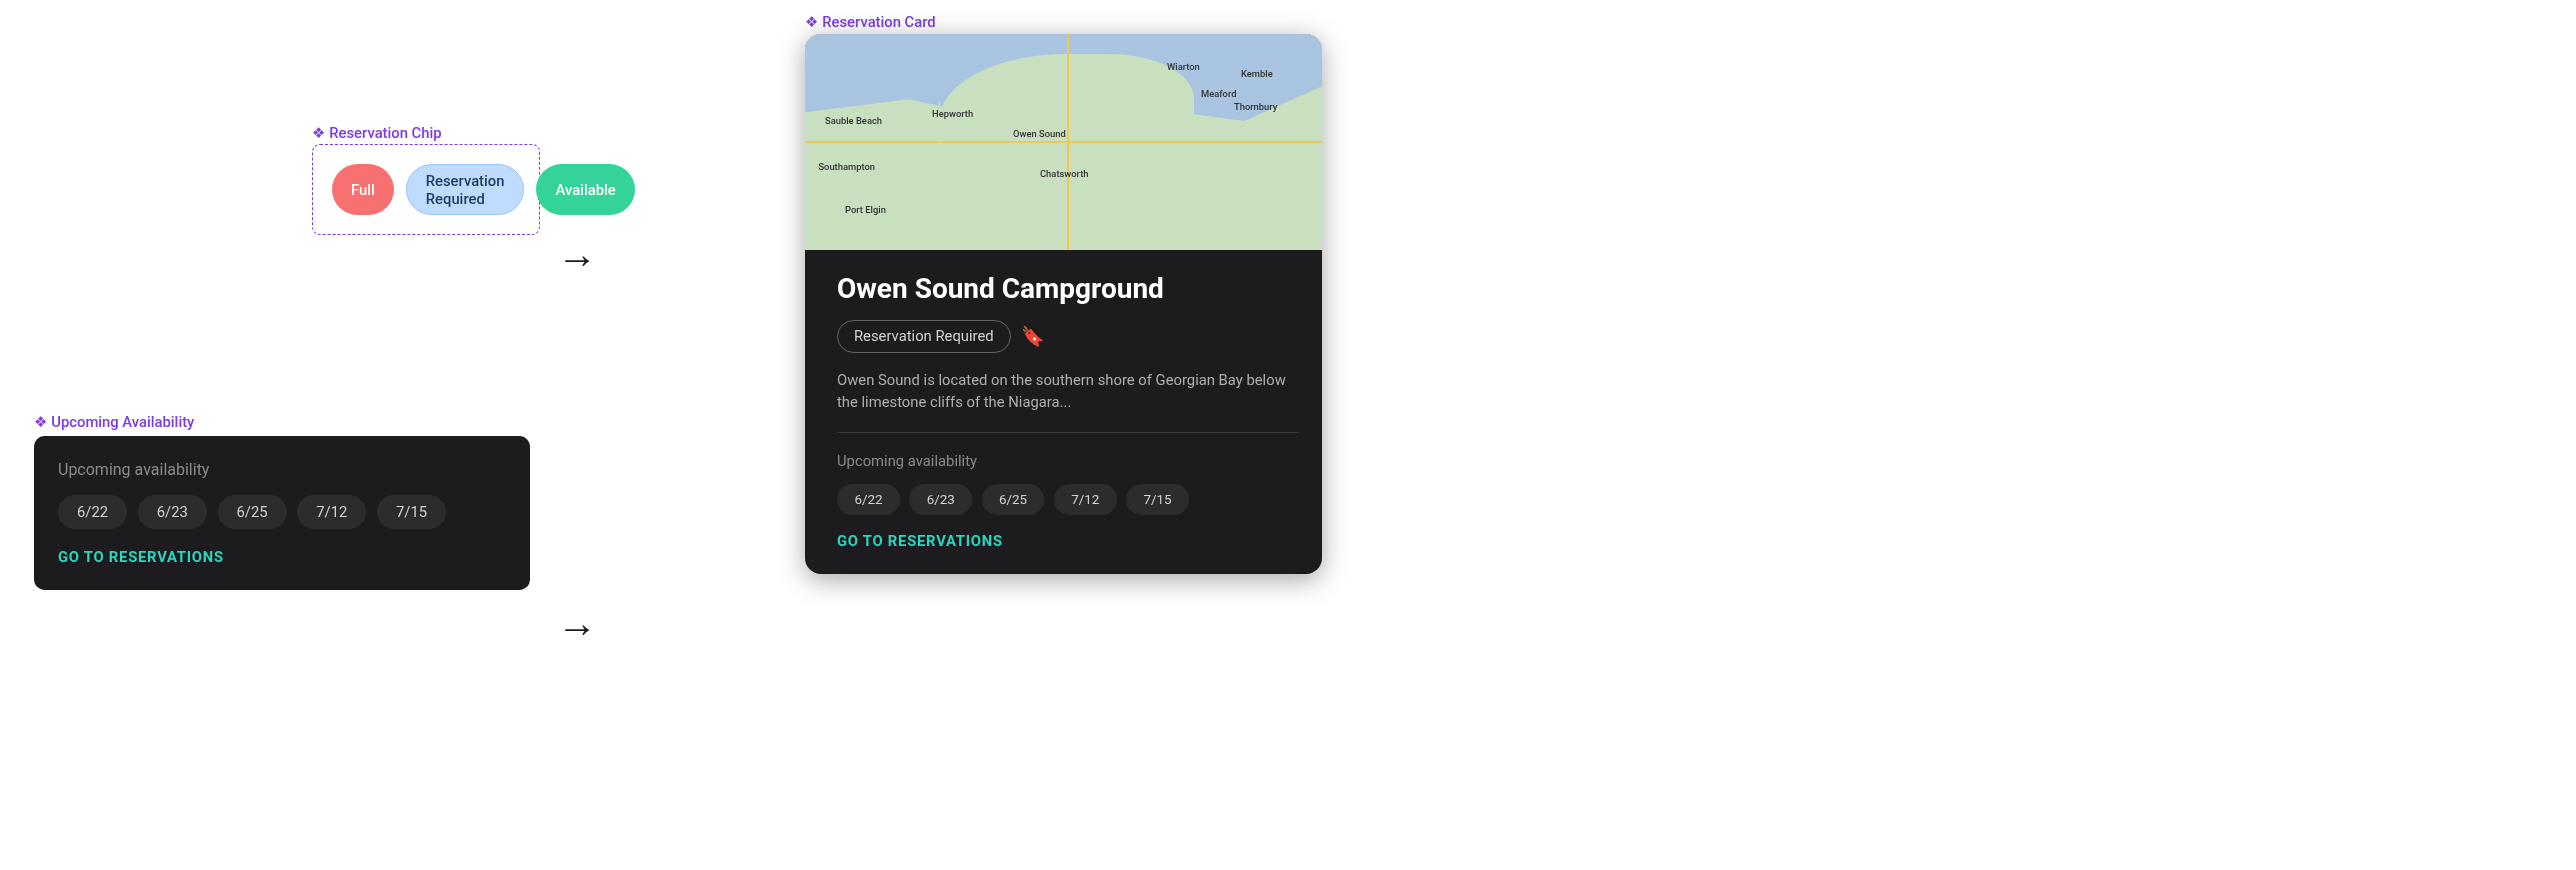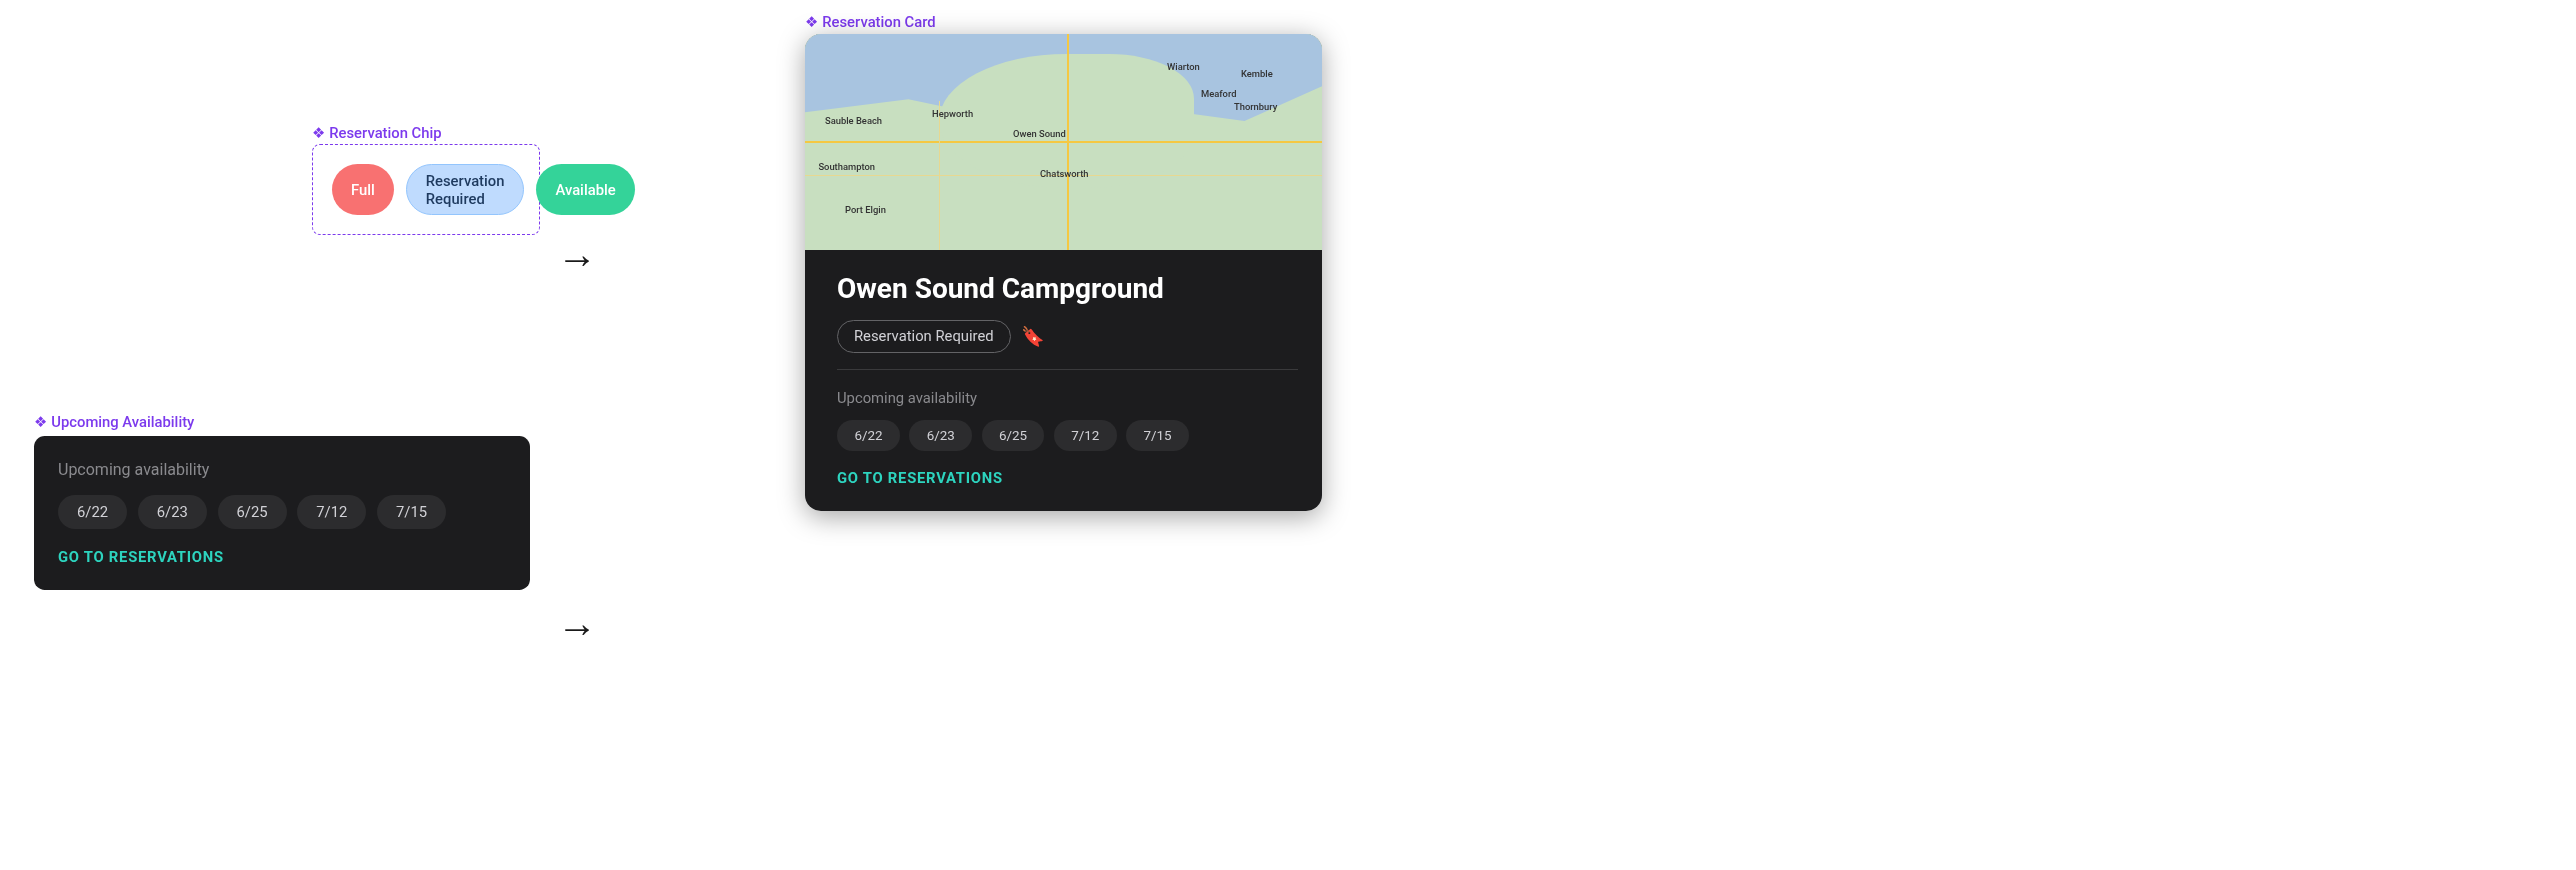--- a/index.html
+++ b/index.html
@@ -351,20 +351,21 @@
       <span class="map-label" style="top: 134px; left: 235px;">Chatsworth</span>
       <span class="map-label" style="top: 170px; left: 40px;">Port Elgin</span>
     </div>
 
   <div class="card-body">
     <div class="card-title">Owen Sound Campground</div>
     <div class="card-chips-row">
       <span class="card-chip-reservation">Reservation Required</span>
       <span class="bookmark-icon">🔖</span>
     </div>
+    <div class="card-description">Owen Sound is located on the southern shore of Georgian Bay below the limestone cliffs of the Niagara...</div>
     <hr class="card-divider">
     <div class="card-avail-label">Upcoming availability</div>
     <div class="card-dates">
       <span class="card-date-chip">6/22</span>
       <span class="card-date-chip">6/23</span>
       <span class="card-date-chip">6/25</span>
       <span class="card-date-chip">7/12</span>
       <span class="card-date-chip">7/15</span>
     </div>
     <div class="card-go-reservations">GO TO RESERVATIONS</div>

